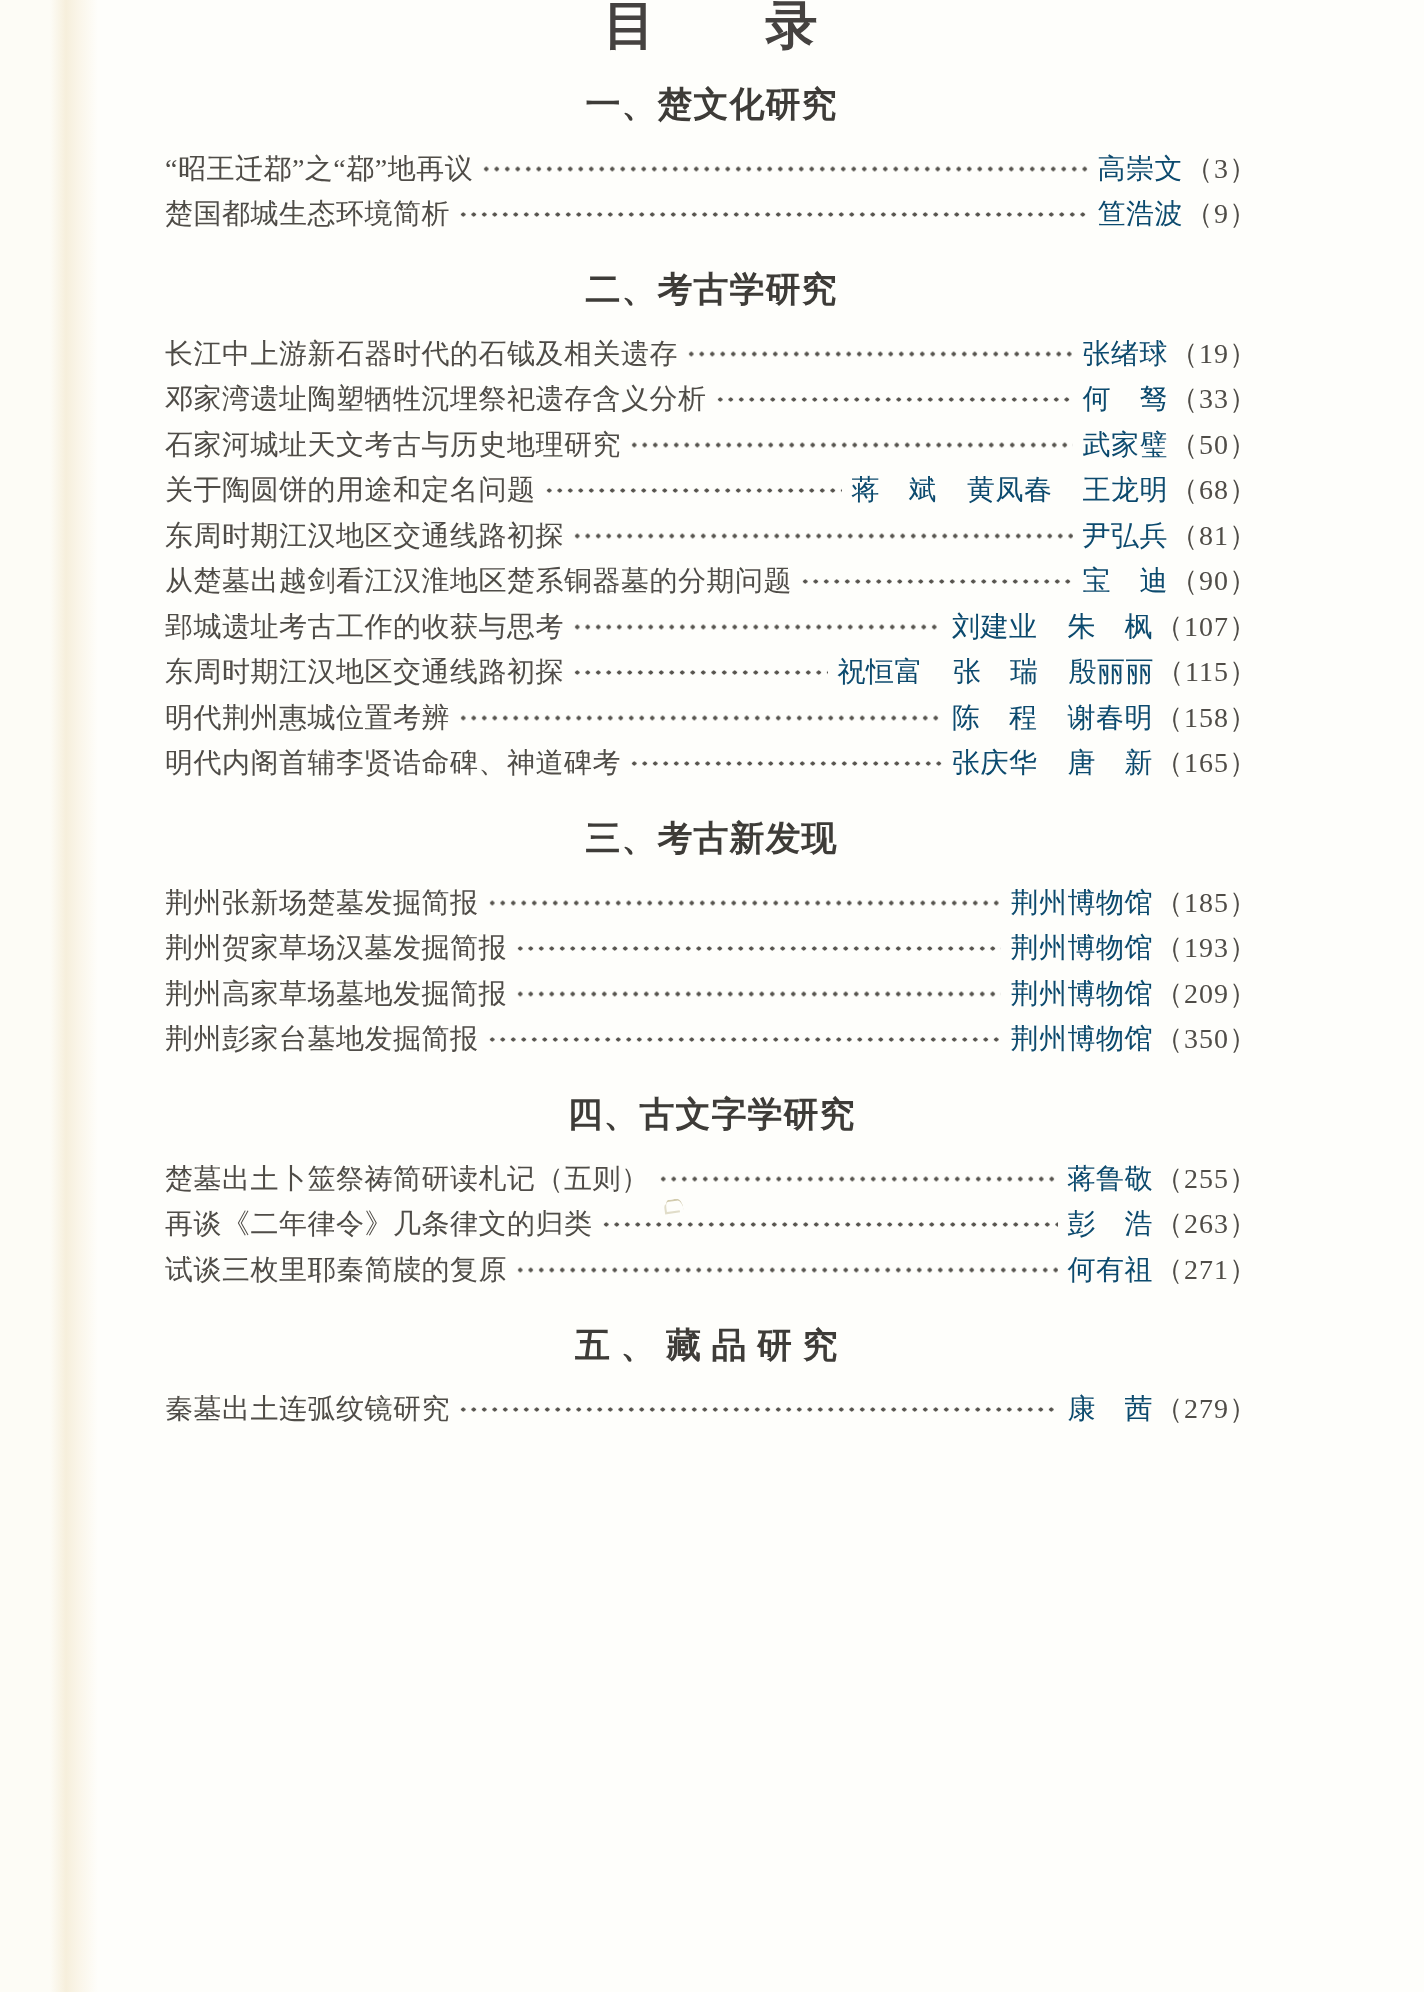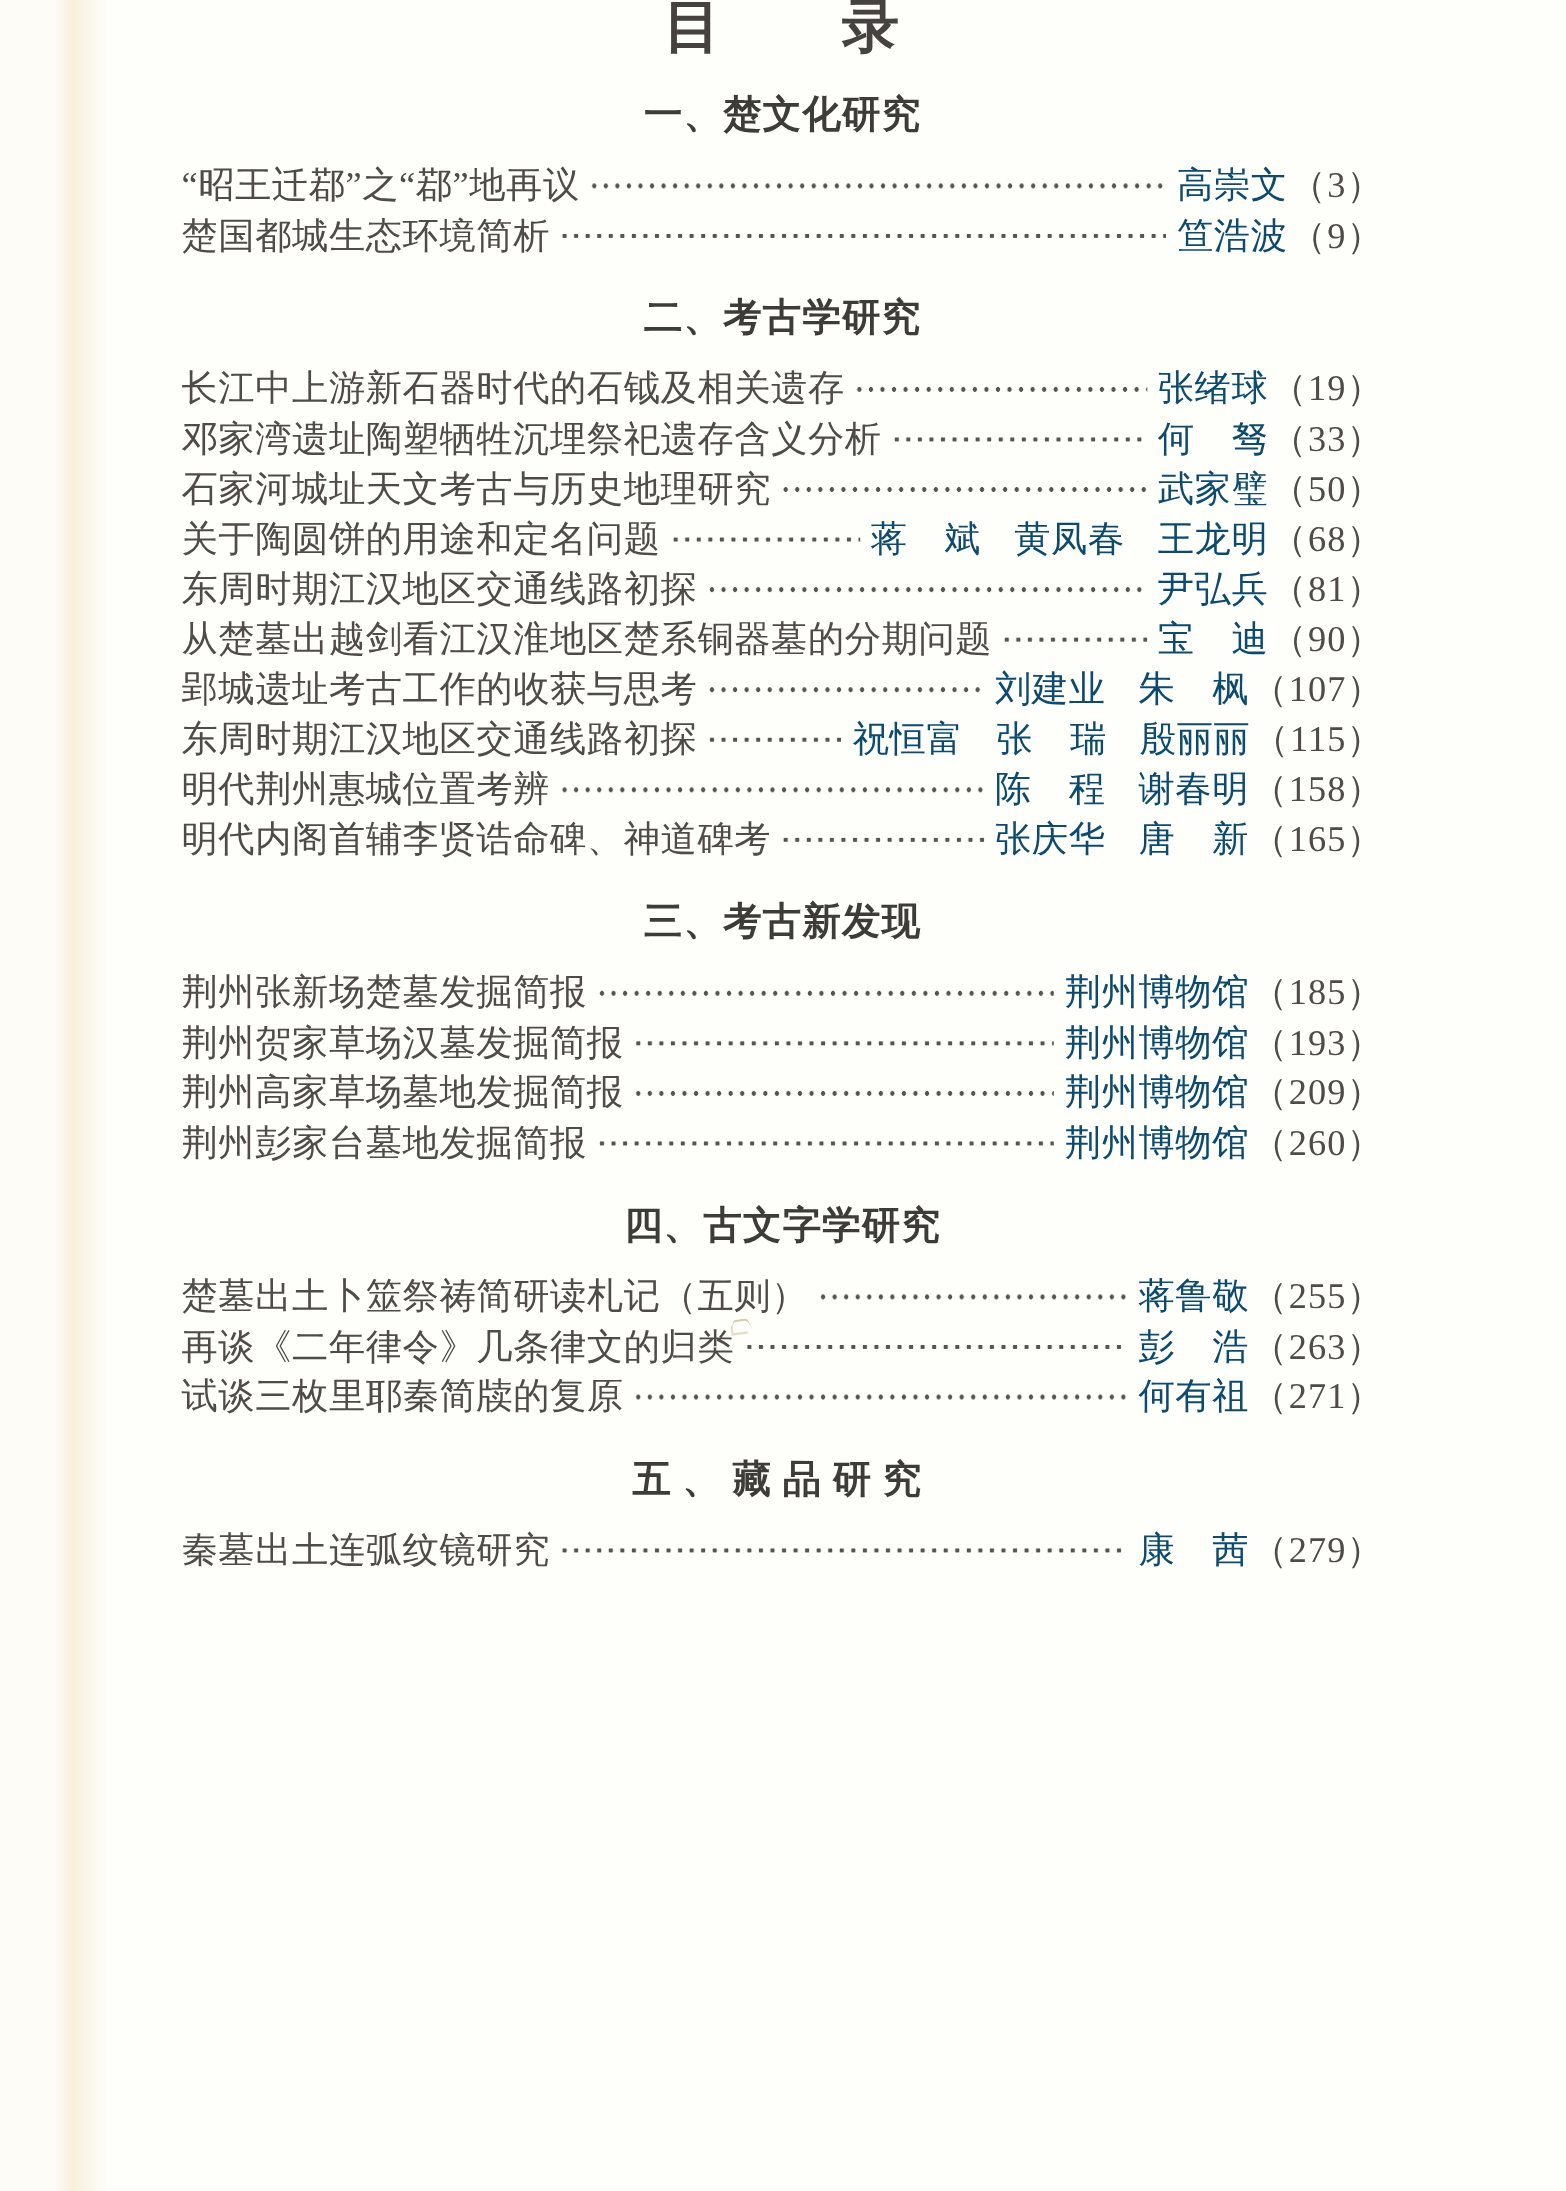--- a/index.html
+++ b/index.html
@@ -35,21 +35,21 @@
     color: #3e3c38;
     margin: 30px 0 20px 0;
     letter-spacing: 1px;
   }
   #sections .section:first-child .section-heading { }
   #sections .section:nth-child(5) .section-heading { letter-spacing: 0.30em; }
   .entry {
     display: flex;
     align-items: center;
     height: 45.5px;
-    font-size: 33px;
+    font-size: 28px;
     letter-spacing: 0.5px;
     white-space: nowrap;
   }
   .entry-title { flex: 0 0 auto; color: #4f4c47; }
   .dot-leader {
     flex: 1 1 auto;
     align-self: stretch;
     margin: 0 10px 0 8px;
     background-image: radial-gradient(circle, #57544e 1.9px, rgba(0,0,0,0) 2.3px);
     background-size: 10.5px 45.5px;
@@ -222,21 +222,21 @@
             <span class="author">荆州博物馆</span>
           </span>
           <span class="pagenum">（209）</span>
         </div>
         <div class="entry">
           <span class="entry-title">荆州彭家台墓地发掘简报</span>
           <span class="dot-leader"></span>
           <span class="authors">
             <span class="author">荆州博物馆</span>
           </span>
-          <span class="pagenum">（260）</span>
+          <span class="pagenum">（350）</span>
         </div>
       </div>
       <div class="section">
         <div class="section-heading">四、古文字学研究</div>
         <div class="entry">
           <span class="entry-title">楚墓出土卜筮祭祷简研读札记（五则）</span>
           <span class="dot-leader"></span>
           <span class="authors">
             <span class="author">蒋鲁敬</span>
           </span>

